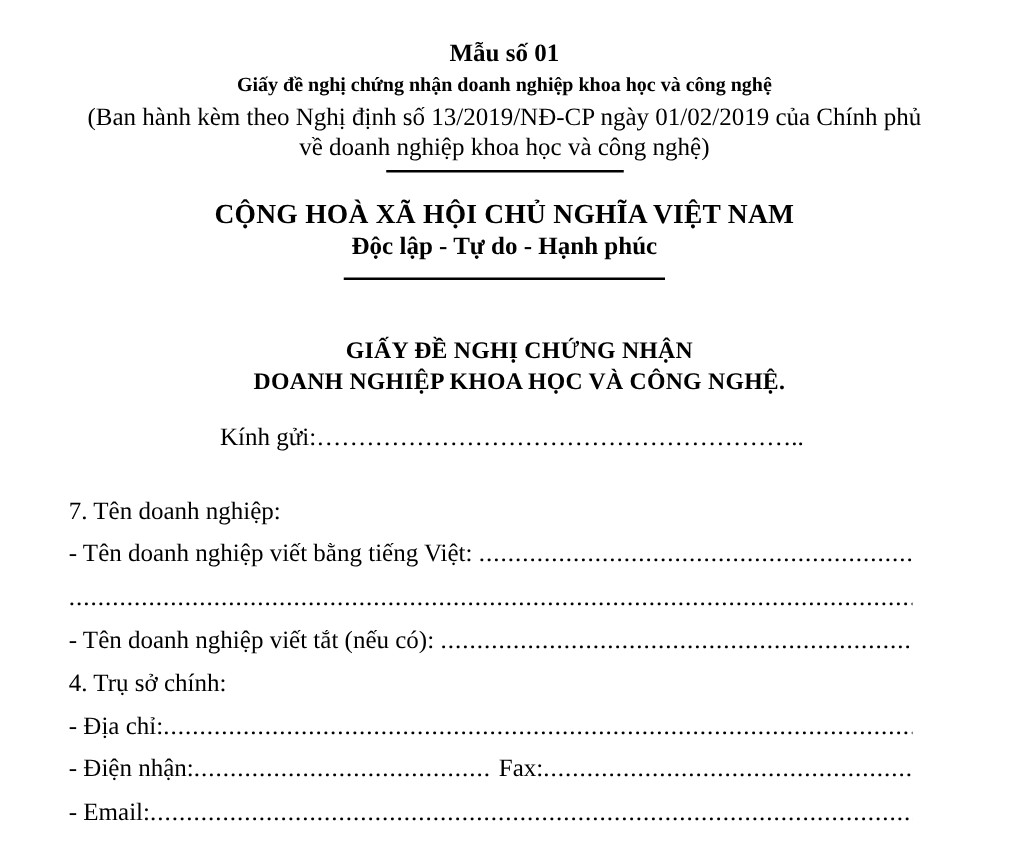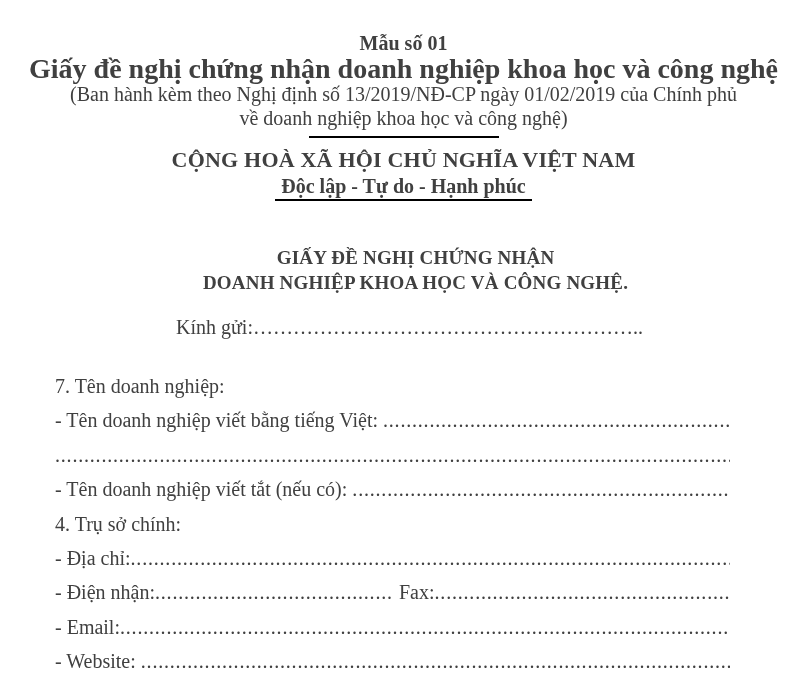--- a/index.html
+++ b/index.html
@@ -2,32 +2,32 @@
 <html lang="vi"><head>
 <meta charset="utf-8">
 <style>
   html,body{margin:0;padding:0;background:#fff;}
   .doc{
     position:relative;
     width:807px;height:673px;
     box-sizing:border-box;
     padding-top:30px;
     background:#ffffff;
-    color:#404040;
+    color:#000000;
     font-family:"Liberation Serif","DejaVu Serif",serif;
     font-size:20px;
     overflow:hidden;
   }
   .form-number{font-size:20px;font-weight:bold;line-height:26px;text-align:center;}
-  .form-name{font-size:28px;font-weight:bold;line-height:26px;text-align:center;}
+  .form-name{font-size:16px;font-weight:bold;line-height:26px;text-align:center;}
   .issued{font-size:20px;line-height:24px;text-align:center;}
   .separator{width:190px;height:0;border-top:2px solid #000;margin:6px auto 0 auto;}
-  .country{font-size:22px;font-weight:bold;line-height:27px;text-align:center;margin-top:8px;letter-spacing:0.2px;}
+  .country{font-size:22px;font-weight:bold;line-height:27px;text-align:center;margin-top:19px;letter-spacing:0.2px;}
   .motto-row{text-align:center;line-height:24px;margin-top:1px;}
-  .motto{display:inline-block;font-size:20px;font-weight:bold;border-bottom:2px solid #000;padding:0 6px 1px 6px;}
+  .motto{display:inline-block;font-size:20px;font-weight:bold;border-bottom:2px solid #000;padding:0 6px 13px 6px;}
   .doc-title{margin-top:44px;text-align:center;font-weight:bold;font-size:19px;line-height:25px;letter-spacing:0.2px;margin-left:24px;}
   .salutation{margin-top:21px;text-align:center;line-height:23px;white-space:nowrap;padding-left:12px;}
   .form{margin:36px 77px 0 55px;}
   .row{height:34.4px;line-height:23px;}
   .row.field{display:flex;align-items:flex-start;}
   .label{white-space:pre;flex:0 0 auto;}
   .dots{flex:1 1 0;overflow:hidden;white-space:nowrap;letter-spacing:0.8px;}
   .dots-mid{flex:0 0 238px;}
   .fax{margin-left:6px;}
 </style>

